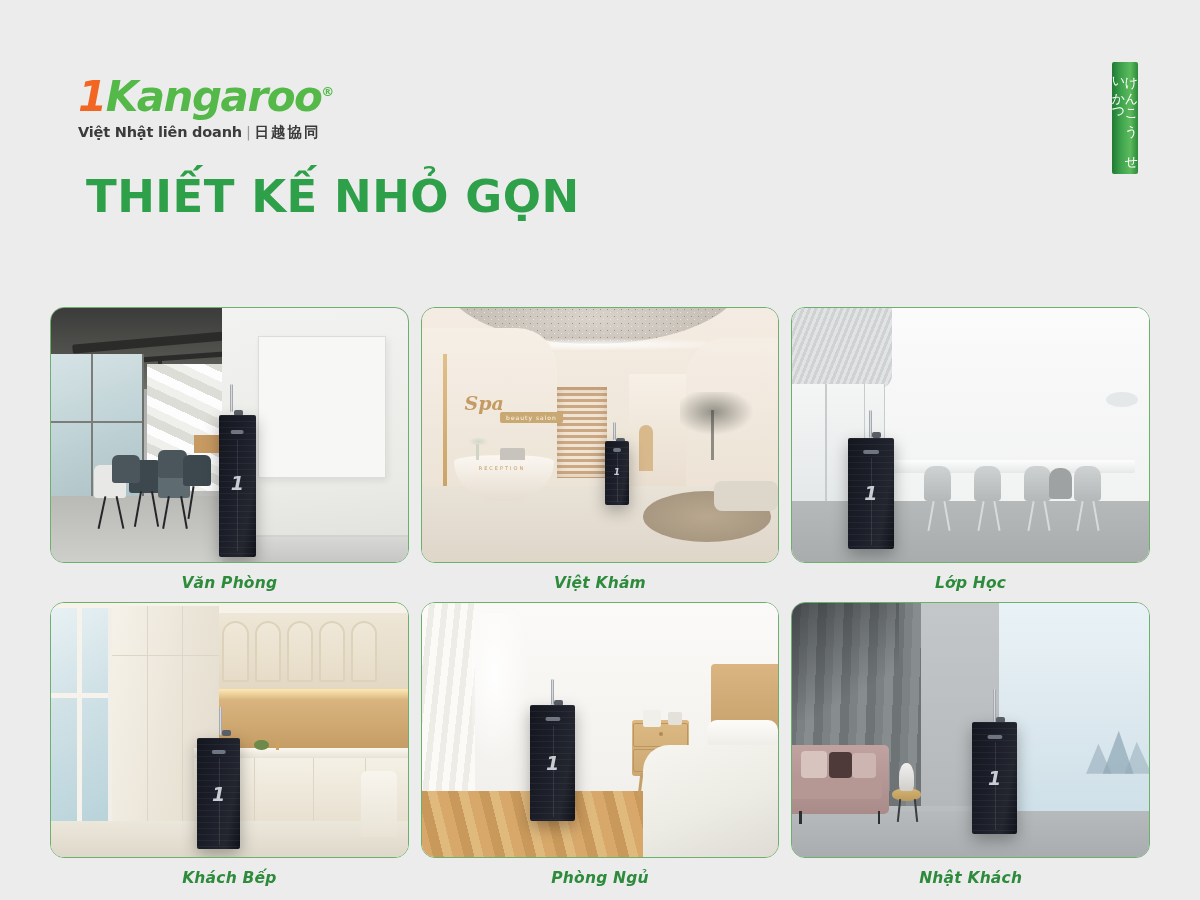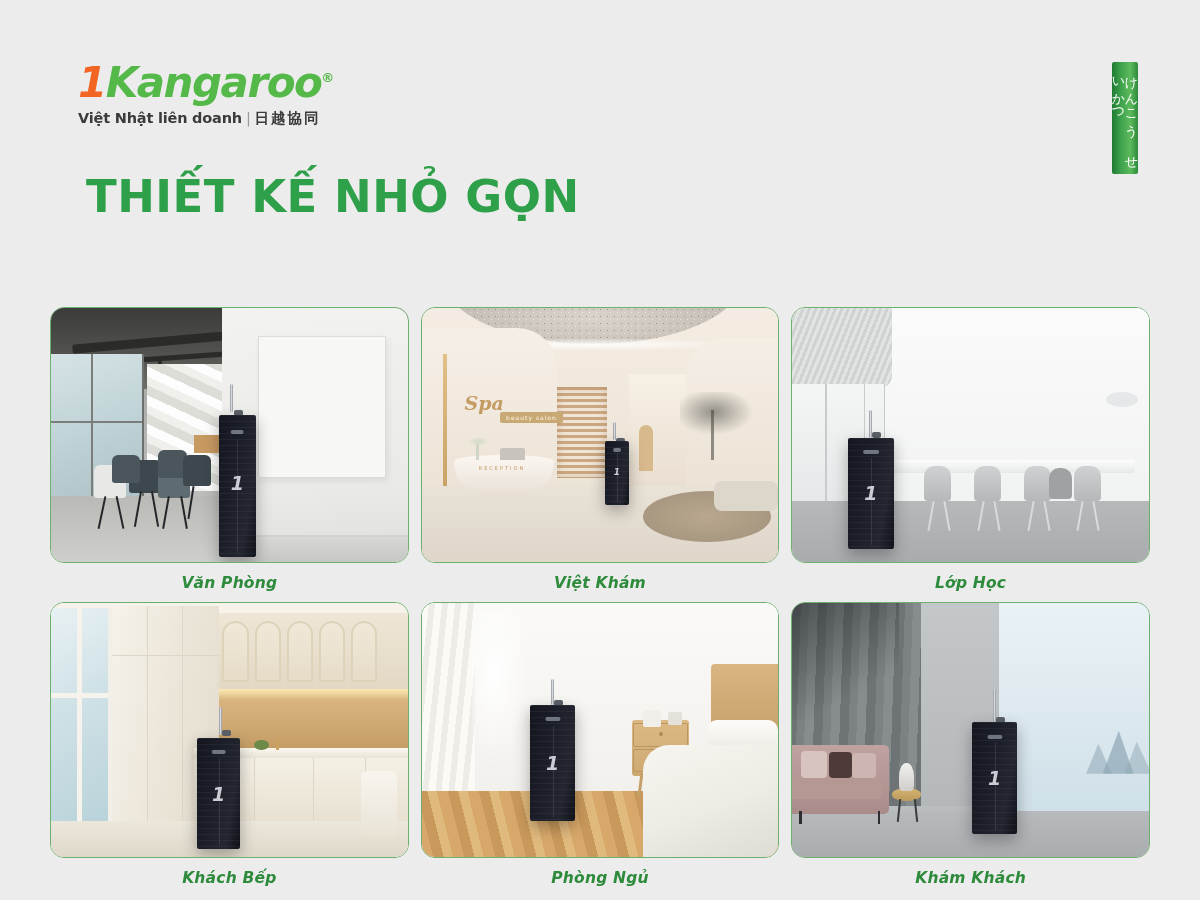--- a/index.html
+++ b/index.html
@@ -16,21 +16,21 @@
   
   .header {
     position: absolute;
     top: 0; left: 0; right: 0;
     height: 160px;
   }
 
   .brand-logo {
     position: absolute;
     left: 78px;
-    top: 62px;
+    top: 76px;
     width: 240px;
   }
 
   .logo-word {
     font-size: 42px;
     font-weight: 700;
     font-style: italic;
     letter-spacing: -1.5px;
     line-height: 1;
     color: #54b948;
@@ -654,16 +654,16 @@
 
         <div class="faucet" style="left:56.4%;top:34%;height:13%;"></div>
         <div class="faucet-head" style="left:57.2%;top:45%;"></div>
         <div class="purifier" style="left:50.5%;top:47%;width:12.5%;height:44%;">
           <div class="purifier-badge"></div>
           <div class="purifier-seam"></div>
           <div class="purifier-num">1</div>
         </div>
       </div>
     </div>
-    <div class="card-caption">Khám Khách</div>
+    <div class="card-caption">Nhật Khách</div>
   </div>
 
 </div>
 
 </body></html>

